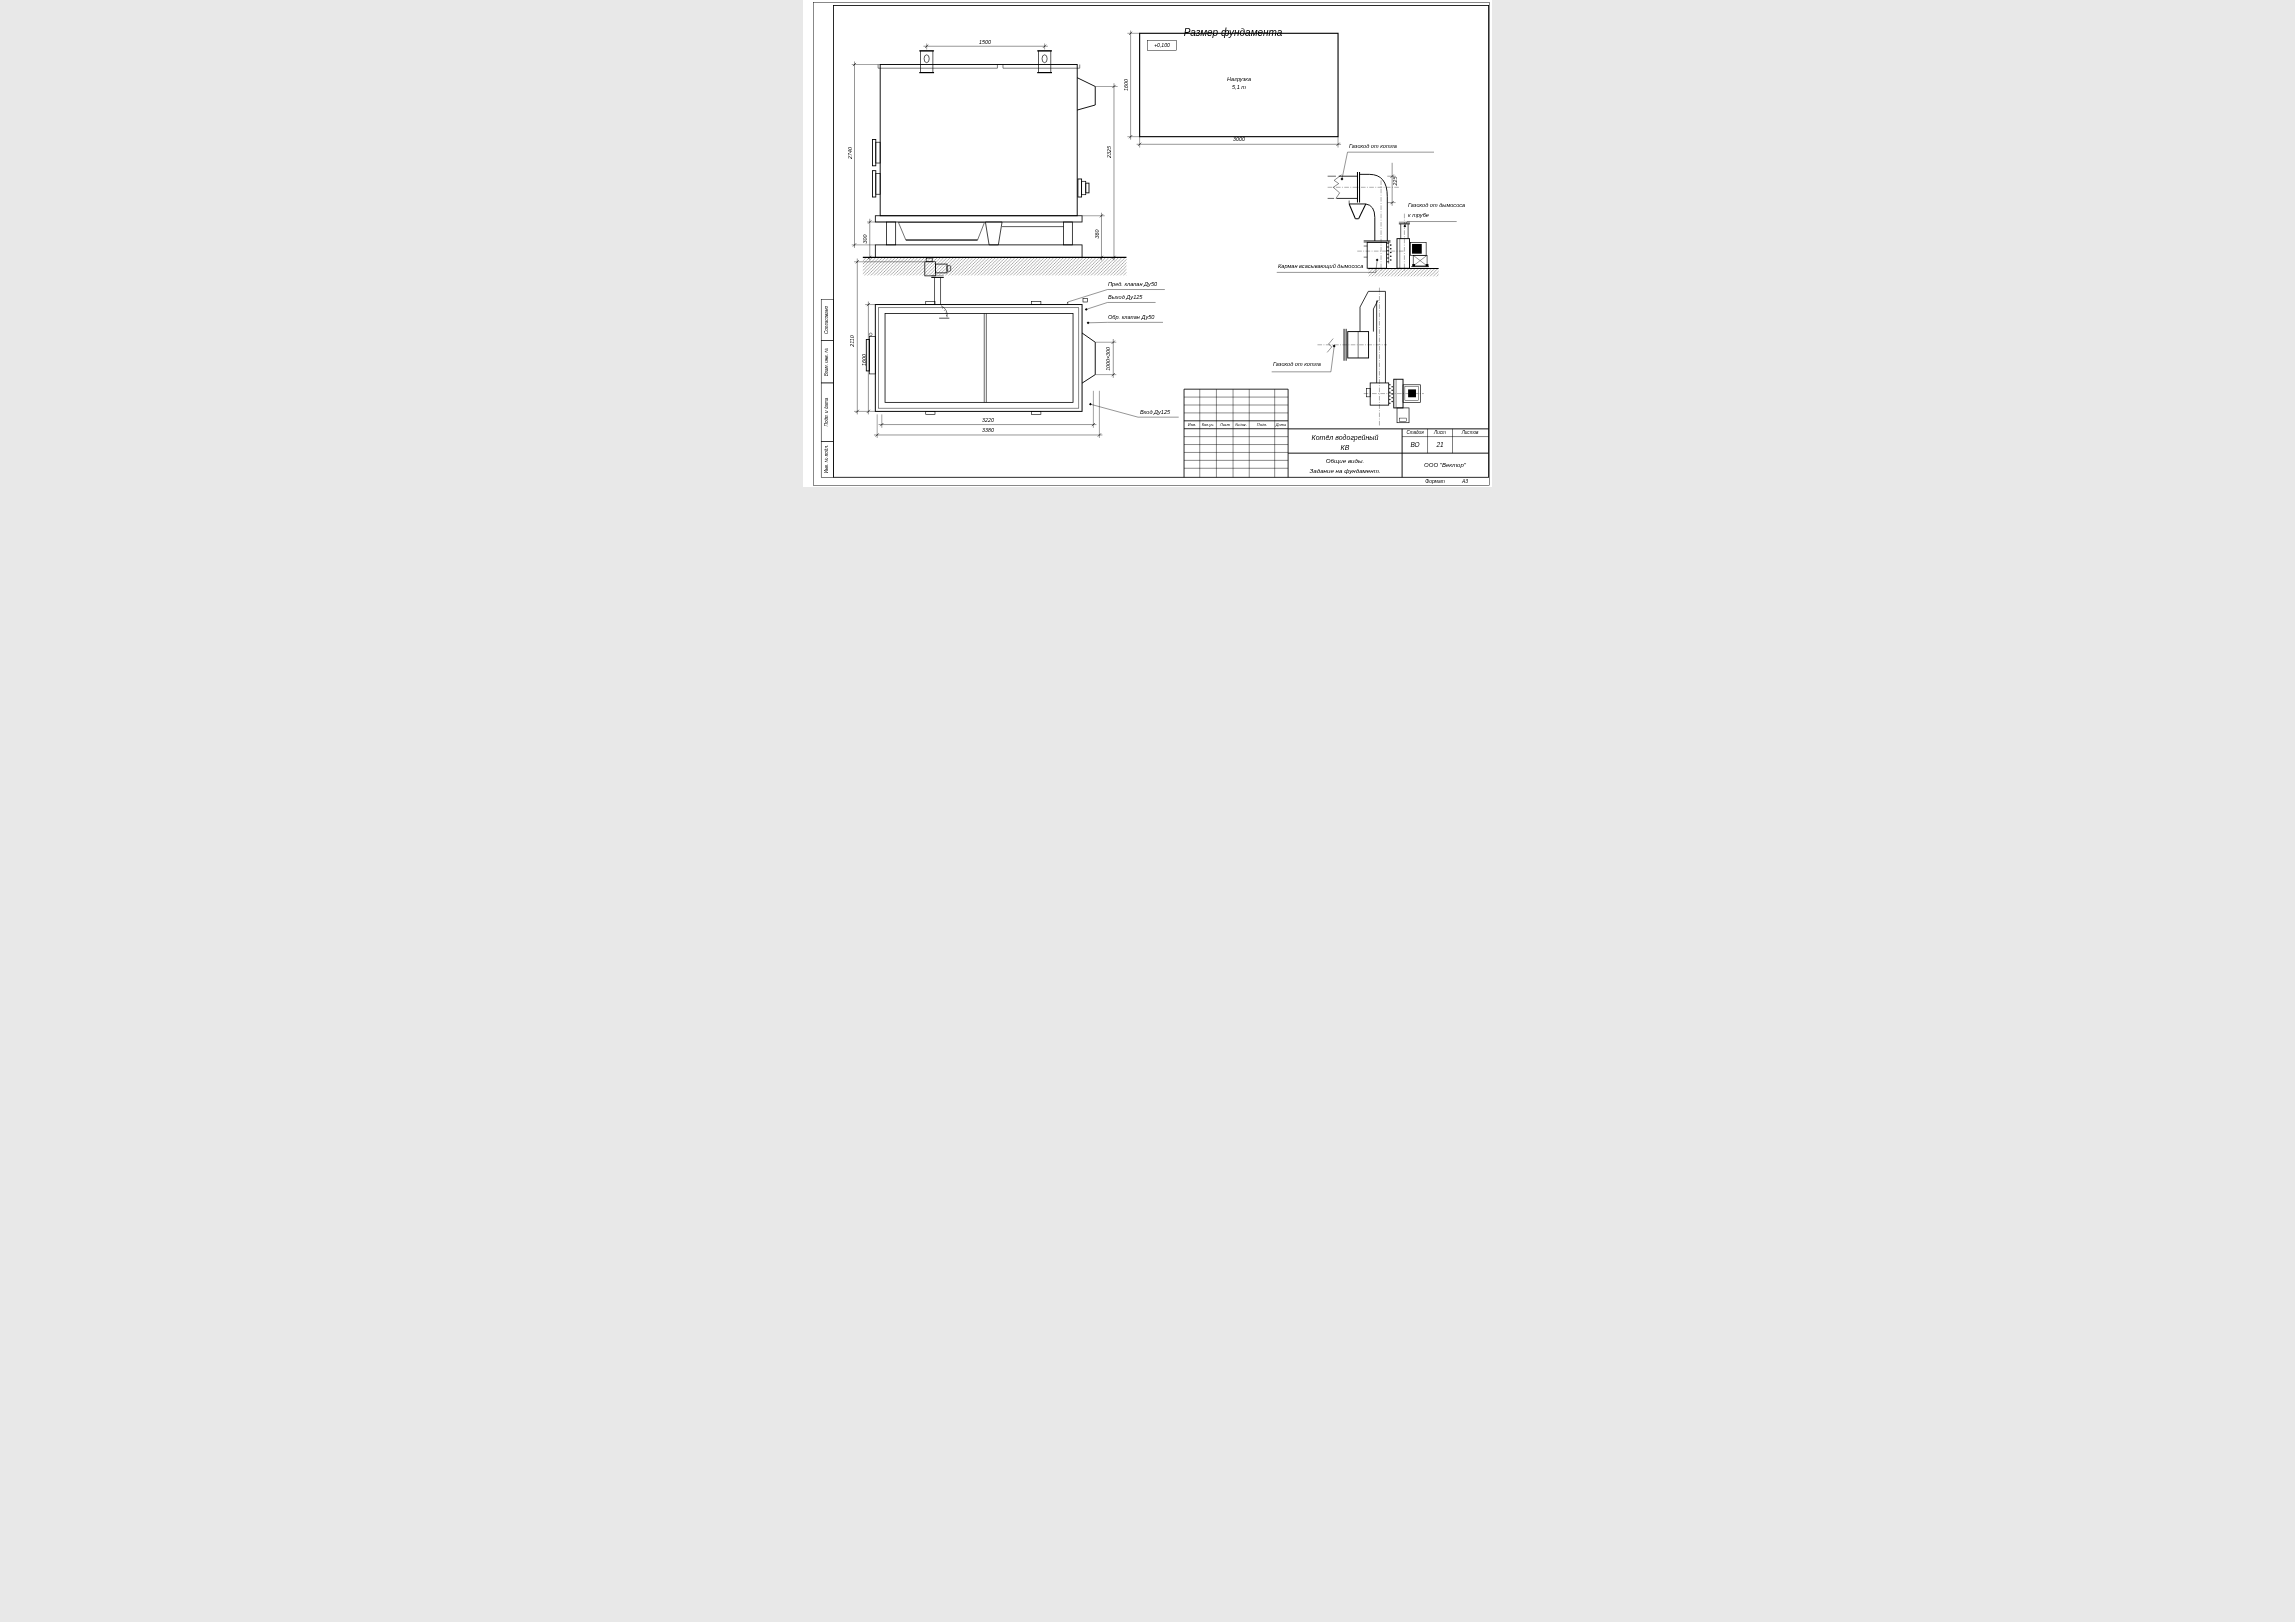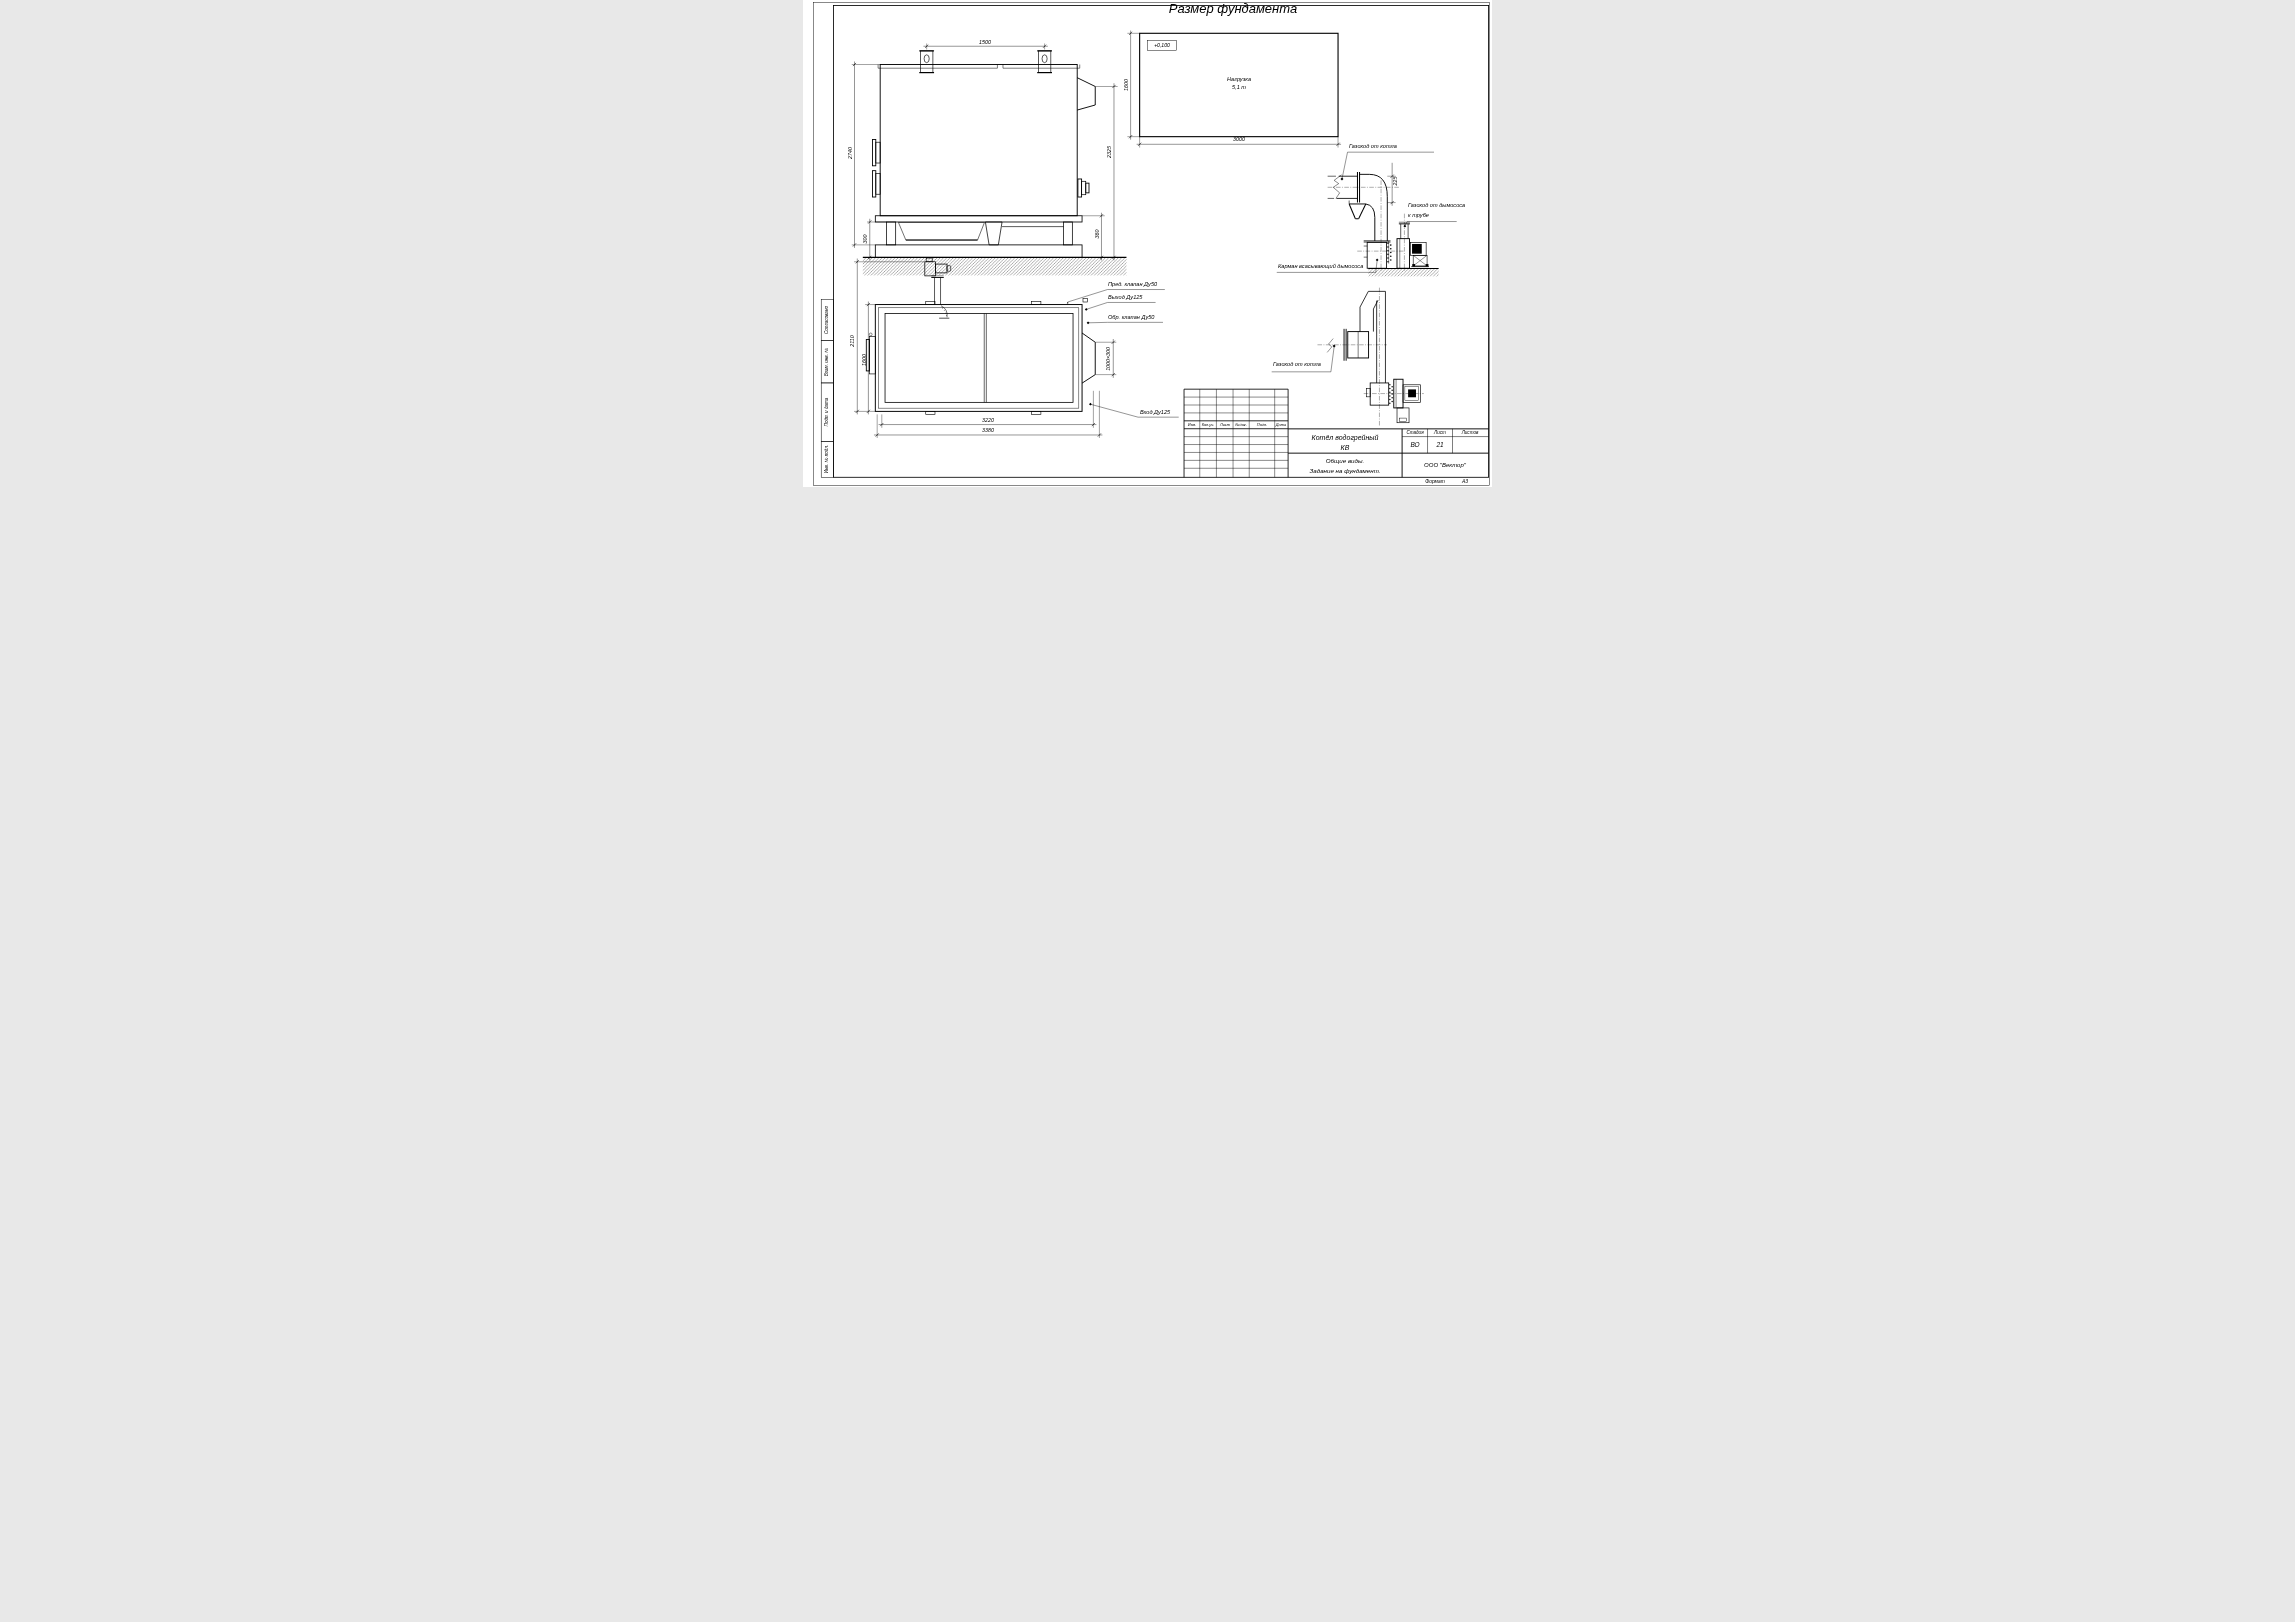--- a/index.html
+++ b/index.html
@@ -404,21 +404,21 @@
       <line x1="1295" y1="927.3" x2="1295" y2="1032"></line>
     </g>
     <g stroke-width="1.1">
       <line x1="1295" y1="944" x2="1482" y2="944"></line>
       <line x1="1350" y1="927.3" x2="1350" y2="979.8"></line>
       <line x1="1404" y1="927.3" x2="1404" y2="979.8"></line>
     </g>
   </g>
 </svg>
 
-<div class="lbl htext" style="left:430px;top:8px;font-size:13px;text-align:center;">Размер фундамента</div>
+<div class="lbl htext" style="left:430px;top:33px;font-size:10px;text-align:center;">Размер фундамента</div>
 <div class="lbl htext" style="left:359px;top:46px;font-size:5.1px;">+0,100</div>
 <div class="lbl htext" style="left:436px;top:80px;font-size:5.6px;">Нагрузка</div>
 <div class="lbl htext" style="left:436px;top:88px;font-size:5.6px;">5,1 т</div>
 <div class="lbl htext" style="left:436px;top:140px;font-size:5.3px;">3000</div>
 <div class="lbl vtext" style="left:324px;top:85px;font-size:5.3px;">1600</div>
 
 <div class="lbl htext" style="left:182px;top:43px;font-size:5.3px;">1500</div>
 <div class="lbl vtext" style="left:48px;top:153px;font-size:5.3px;">2740</div>
 <div class="lbl vtext" style="left:63px;top:239px;font-size:5.3px;">300</div>
 <div class="lbl vtext" style="left:307px;top:152px;font-size:5.3px;">2325</div>

